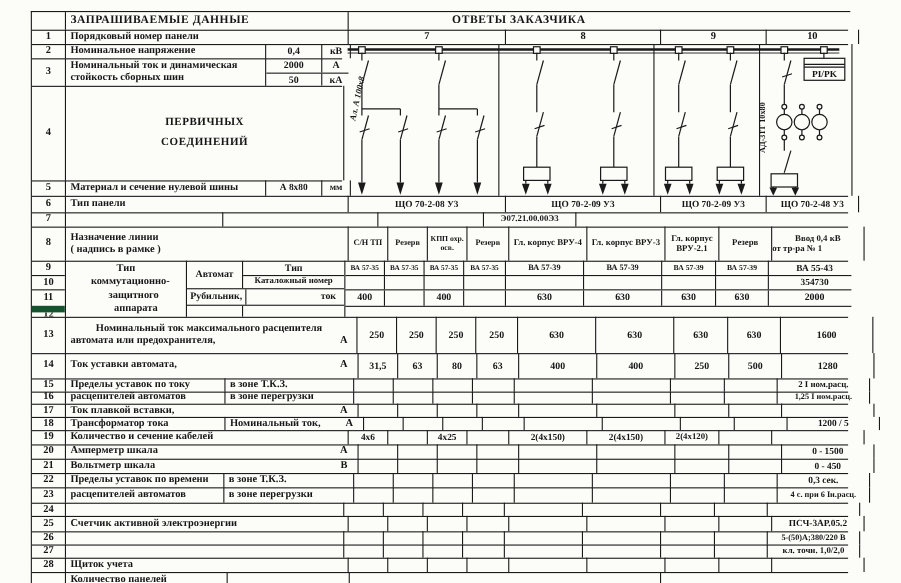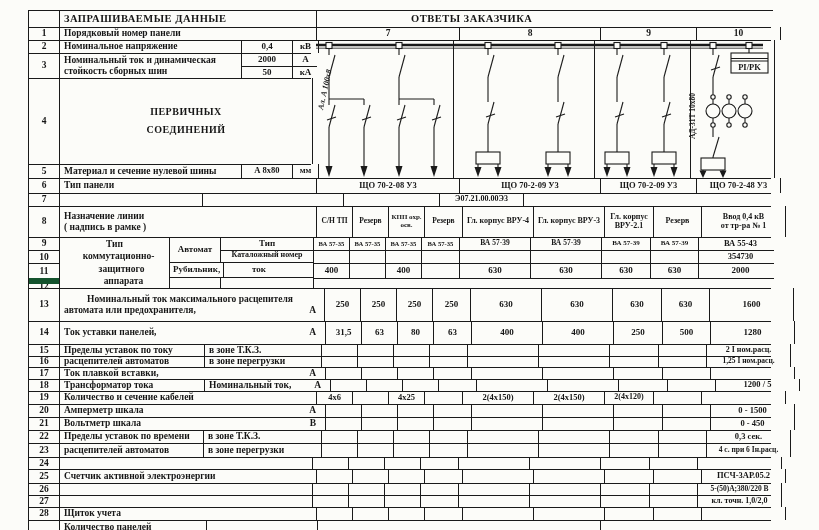--- a/index.html
+++ b/index.html
@@ -116,21 +116,21 @@
     <div class="c w35 f75">С/Н ТП</div>
     <div class="c w35 f75">Резерв</div>
     <div class="c w35 f7">КПП охр. осв.</div>
     <div class="c w37 f75">Резерв</div>
     <div class="c w70 f8">Гл. корпус ВРУ-4</div>
     <div class="c w70 f8">Гл. корпус ВРУ-3</div>
     <div class="c w48 f8">Гл. корпус ВРУ-2.1</div>
     <div class="c w47 f8">Резерв</div>
     <div class="c w83 col f8">
       <div style="text-align:center">Ввод 0,4 кВ</div>
-      <div style="text-align:center">от тр-ра № 1</div>
+      <div style="text-align:left">от тр-ра № 1</div>
     </div>
   </div>
 
   <div class="r" style="top:226px;height:51px">
     <div class="c w30 col" style="padding:0">
       <div class="c f95" style="height:13px;border-right:none;border-bottom:1px solid #1a1a1a">9</div>
       <div class="c f95" style="height:12px;border-right:none;border-bottom:1px solid #1a1a1a">10</div>
       <div class="c f95" style="height:14px;border-right:none;border-bottom:6px solid #14532d">11</div>
       <div class="c f95" style="flex:1;border-right:none">12</div>
     </div>
@@ -143,21 +143,21 @@
     <div class="c w143 col" style="padding:0;align-items:stretch;justify-content:flex-start">
       <div class="sb" style="height:25px;border-bottom:1px solid #1a1a1a">
         <div class="c w50 f9" style="height:100%">Автомат</div>
         <div class="col" style="width:93px;height:100%">
           <div class="c f9" style="height:13px;border-right:none;border-bottom:1px solid #1a1a1a">Тип</div>
           <div class="c f8" style="flex:1;border-right:none">Каталожный номер</div>
         </div>
       </div>
       <div class="sb" style="height:14px;border-bottom:1px solid #1a1a1a">
         <div class="c lb w50 f9" style="height:100%;padding-left:3px">Рубильник,</div>
-        <div class="c f9" style="width:93px;height:100%;border-right:none;justify-content:flex-start;padding:0 8px 0 28px">
+        <div class="c f9" style="width:93px;height:100%;border-right:none;justify-content:center;padding:0 8px 0 28px">
           <span>ток</span>
         </div>
       </div>
       <div class="sb" style="flex:1">
         <div class="c w50" style="height:100%"></div>
         <div class="c" style="width:93px;height:100%;border-right:none"></div>
       </div>
     </div>
     <div class="col" style="width:460px">
       <div class="sb" style="height:13px;border-bottom:1px solid #1a1a1a">
@@ -223,21 +223,21 @@
     <div class="c w70 f9">630</div>
     <div class="c w70 f9">630</div>
     <div class="c w48 f9">630</div>
     <div class="c w47 f9">630</div>
     <div class="c w83 f9">1600</div>
   </div>
 
   <div class="r" style="top:310px;height:23px">
     <div class="c w30 f95">14</div>
     <div class="c lb jb w252 f95">
-      <span>Ток уставки панелей,</span>
+      <span>Ток уставки автомата,</span>
           <span>А</span>
     </div>
     <div class="c w35 f9">31,5</div>
     <div class="c w35 f9">63</div>
     <div class="c w35 f9">80</div>
     <div class="c w37 f9">63</div>
     <div class="c w70 f9">400</div>
     <div class="c w70 f9">400</div>
     <div class="c w48 f9">250</div>
     <div class="c w47 f9">500</div>

